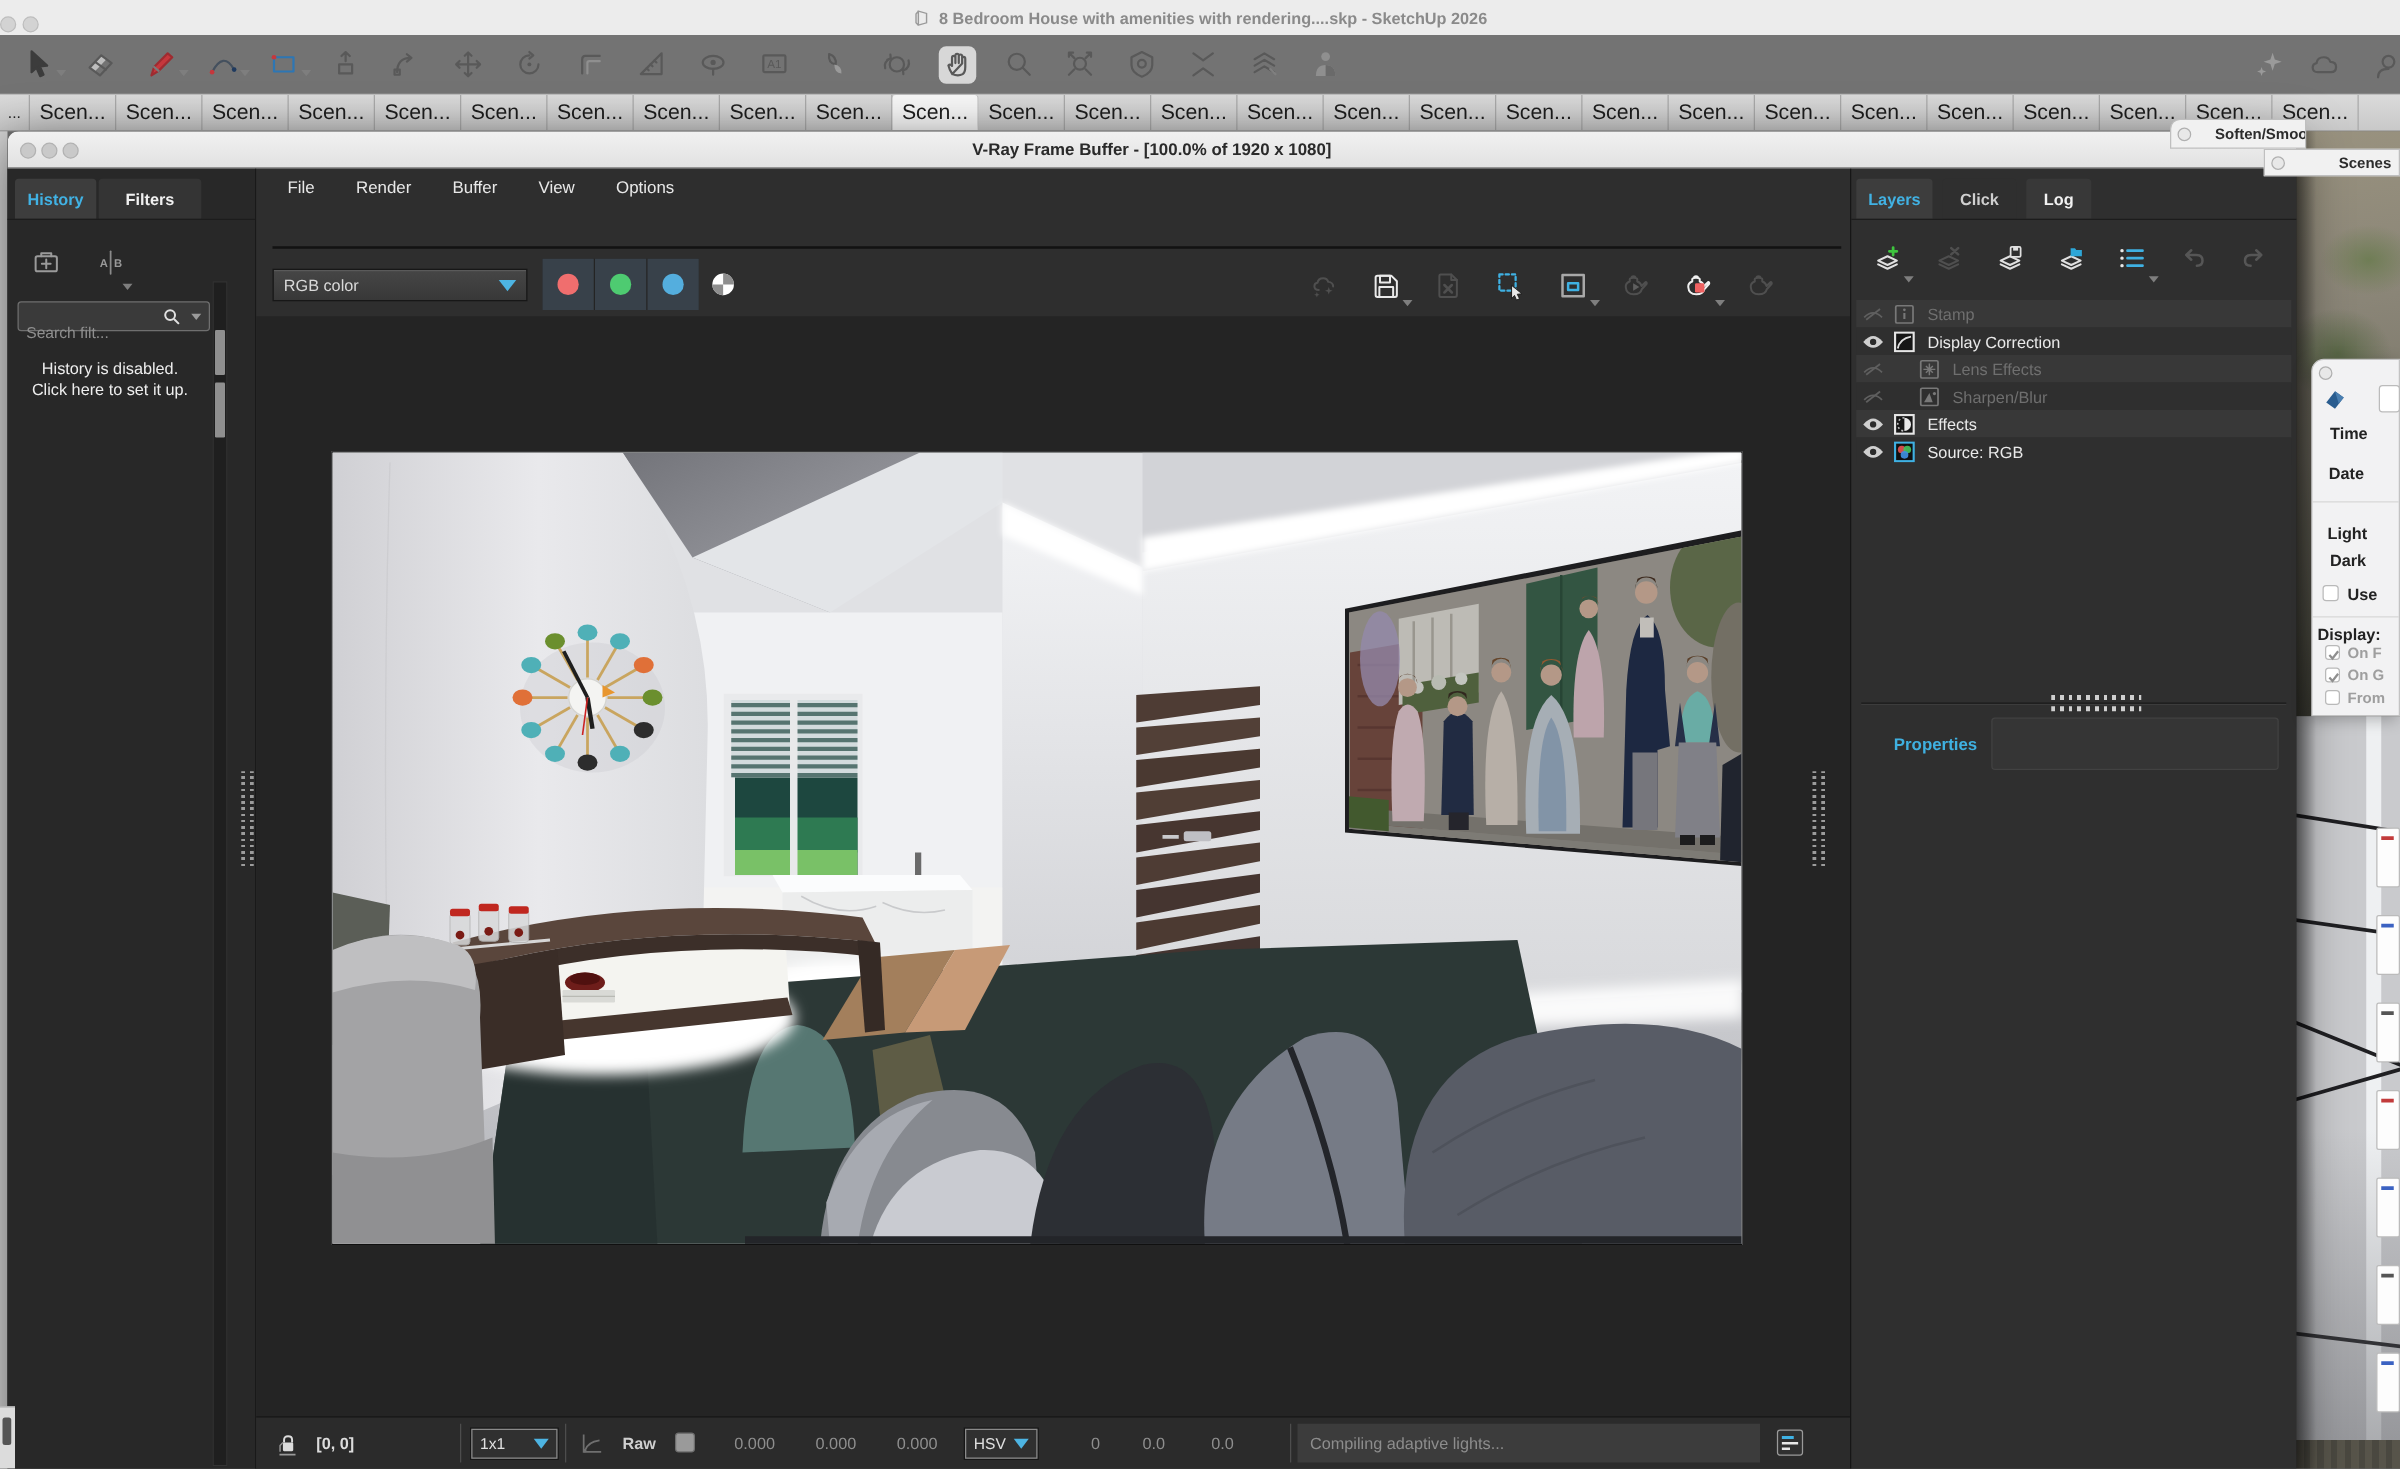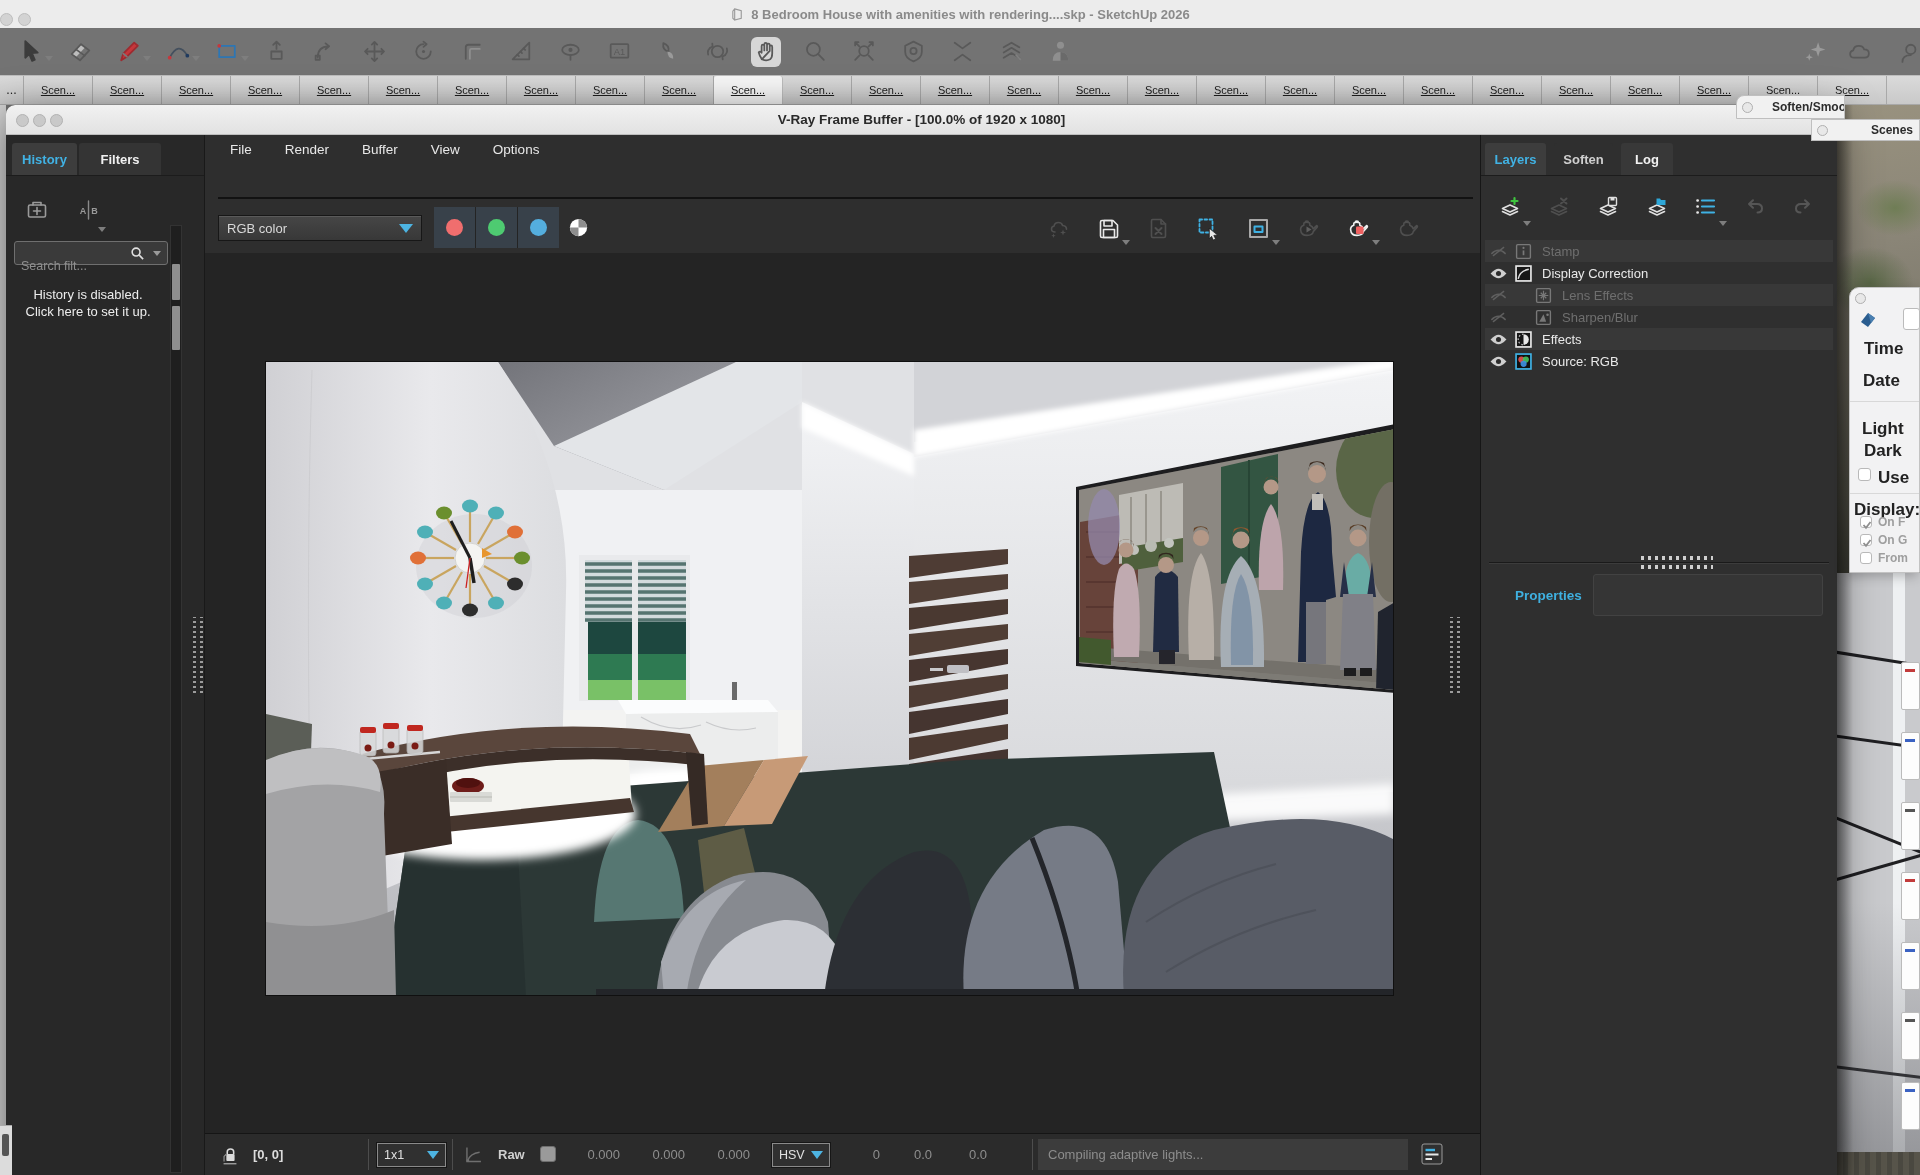--- a/index.html
+++ b/index.html
@@ -11,21 +11,21 @@
   #mac-titlebar .title{font-size:13px;font-weight:bold;color:#8a8a8a;}
   .mac-dot{position:absolute;top:13px;width:13px;height:13px;border-radius:50%;background:#d3d3d3;border:1px solid #bdbdbd;}
   #su-toolbar{left:0;top:28px;width:1920px;height:47px;display:flex;align-items:center;padding-left:16px;gap:19px;}
   .su-tool{position:relative;width:30px;height:30px;display:flex;align-items:center;justify-content:center;border-radius:6px;}
   .su-tool.active{background:#d7d7d7;}
   .caret{width:0;height:0;border-left:4px solid transparent;border-right:4px solid transparent;border-top:5px solid #7e7e7e;position:absolute;right:-7px;bottom:6px;}
   #su-toolbar-right{position:absolute;right:2px;top:28px;height:47px;display:flex;align-items:center;gap:14px;}
   
   #scene-bar{left:0;top:75px;width:1920px;height:30px;background:linear-gradient(#dadada,#c9c9c9);border-top:1px solid #bdbdbd;border-bottom:1px solid #a8a8a8;display:flex;overflow:hidden;}
   .scene-stub{width:24px;flex:none;display:flex;align-items:center;justify-content:center;font-size:12.5px;color:#222;border-right:1px solid #a9a9a9;}
-  .scene-tab{width:69px;flex:none;display:flex;align-items:center;justify-content:center;font-size:11px;color:#1d1d1d;border-right:1px solid #a9a9a9;text-decoration:underline;}
+  .scene-tab{width:69px;flex:none;display:flex;align-items:center;justify-content:center;font-size:17px;color:#1d1d1d;border-right:1px solid #a9a9a9;}
   .scene-tab.sel{background:#f7f7f7;border-radius:3px 3px 0 0;border-right-color:#bdbdbd;}
   
   #vfb{left:6px;top:105px;width:1831px;height:1070px;background:#2b2b2b;border-radius:9px 9px 0 0;box-shadow:0 8px 40px rgba(0,0,0,.55);z-index:2;}
   #vfb-titlebar{position:absolute;left:0;top:0;width:100%;height:30px;background:linear-gradient(#f1f1f1,#e2e2e2);border-bottom:1px solid #bdbdbd;border-radius:9px 9px 0 0;display:flex;align-items:center;justify-content:center;}
   #vfb-titlebar .title{font-size:13.5px;font-weight:bold;color:#2a2a2a;}
   .tl{position:absolute;top:9px;width:13px;height:13px;border-radius:50%;background:#c9c9c9;border:1px solid #b2b2b2;}
   
   #vfb-left{position:absolute;left:0;top:30px;width:199px;height:1040px;background:#282828;border-right:1px solid #191919;}
   .ptab{position:absolute;top:8px;height:32px;display:flex;align-items:center;justify-content:center;font-size:13px;font-weight:bold;border-radius:3px 3px 0 0;}
   .ptab-line{position:absolute;top:40px;left:0;width:100%;height:1px;background:#1c1c1c;}
@@ -90,21 +90,21 @@
                linear-gradient(170deg,#99927f 0%,#8a8577 30%,#7b776a 55%,#5f5e52 82%,#46463c 100%);}
   #strip-facade{left:1837px;top:573px;width:83px;height:579px;background:#c9cacd;overflow:hidden;}
   .diag{position:absolute;width:130px;height:3px;background:#1f1f22;}
   #strip-ground{left:1837px;top:1152px;width:83px;height:23px;background:repeating-linear-gradient(90deg,#57544a 0 6px,#4a4840 6px 11px);}
   #vfb-shadow{left:1837px;top:105px;width:16px;height:1070px;background:linear-gradient(90deg,rgba(0,0,0,.45),rgba(0,0,0,0));z-index:3;}
   
   .float-bar{position:absolute;background:#f1f1f1;border:1px solid #bfbfbf;display:flex;align-items:center;z-index:5;}
   .float-bar .circ{width:11px;height:11px;border-radius:50%;background:#e8e8e8;border:1px solid #b0b0b0;margin-left:5px;flex:none;}
   .float-bar .t{flex:1;text-align:right;padding-right:6px;font-size:12px;font-weight:bold;color:#2c2c2c;white-space:nowrap;overflow:hidden;}
   #shadows-dialog{position:absolute;left:1849px;top:287px;width:71px;height:286px;background:#f2f2f3;border:1px solid #c3c3c3;border-radius:10px 0 0 0;z-index:5;box-shadow:-3px 3px 12px rgba(0,0,0,.25);}
-  .sd-lbl{position:absolute;font-size:17px;font-weight:bold;color:#222;white-space:nowrap;}
+  .sd-lbl{position:absolute;font-size:13px;font-weight:bold;color:#222;white-space:nowrap;}
   .sd-dim{position:absolute;font-size:12px;color:#9e9e9e;white-space:nowrap;font-weight:bold;}
   .sd-cb{position:absolute;width:13px;height:13px;background:#fff;border:1px solid #b9b9b9;border-radius:3px;}
   .sd-div{position:absolute;left:0;width:100%;height:1px;background:#d8d8d8;}
   #mini-frag{position:absolute;left:1904px;top:378px;width:16px;height:168px;background:#fdfdfd;border:1px solid #c6c6c6;z-index:4;}
   .mini-box{position:absolute;left:1901px;width:19px;height:48px;background:#fdfdfd;border:1px solid #bbb;border-radius:2px;z-index:4;}
   .mini-box i{position:absolute;left:3px;top:6px;width:10px;height:3px;display:block;}
   #left-sliver{left:0;top:105px;width:6px;height:1070px;background:#d6d6d6;z-index:1;}
   #bl-frag{left:0;top:1125px;width:12px;height:50px;background:#dcdcdc;z-index:4;border-top:1px solid #aaa;}
   #bl-frag i{position:absolute;left:2px;top:8px;width:7px;height:22px;background:#555;border-radius:2px;display:block;}
 </style>
@@ -794,21 +794,21 @@
               <path d="M5.5 17 H12" stroke="#e8e8e8" stroke-width="2"></path>
             </svg></span>
       </div>
     </div>
 
     <div id="vfb-right">
       <div class="ptab" style="left:4px;width:61px;background:#3d3d3d;color:#41b2e4;">
           <span>Layers</span>
         </div>
       <div class="ptab" style="left:73px;width:59px;background:#2f2f2f;color:#cfcfcf;">
-          <span>Soften</span>
+          <span>Click</span>
         </div>
       <div class="ptab" style="left:140px;width:52px;background:#383838;color:#f2f2f2;">
           <span>Log</span>
         </div>
       <div class="ptab-line"></div>
       <div id="layer-toolbar">
           <span class="rp-tool">
             <svg width="25" height="25" viewBox="0 0 25 25" fill="none" stroke-linecap="round" stroke-linejoin="round">
               <path d="M5.5 14.5 L13 11 L20.5 14.5 L13 18 Z M5.5 17.5 L13 21 L20.5 17.5" stroke="#e0e0e0" stroke-width="1.6"></path>
               <path d="M17.5 4 V10 M14.5 7 H20.5" stroke="#3ec43e" stroke-width="2.2"></path>

